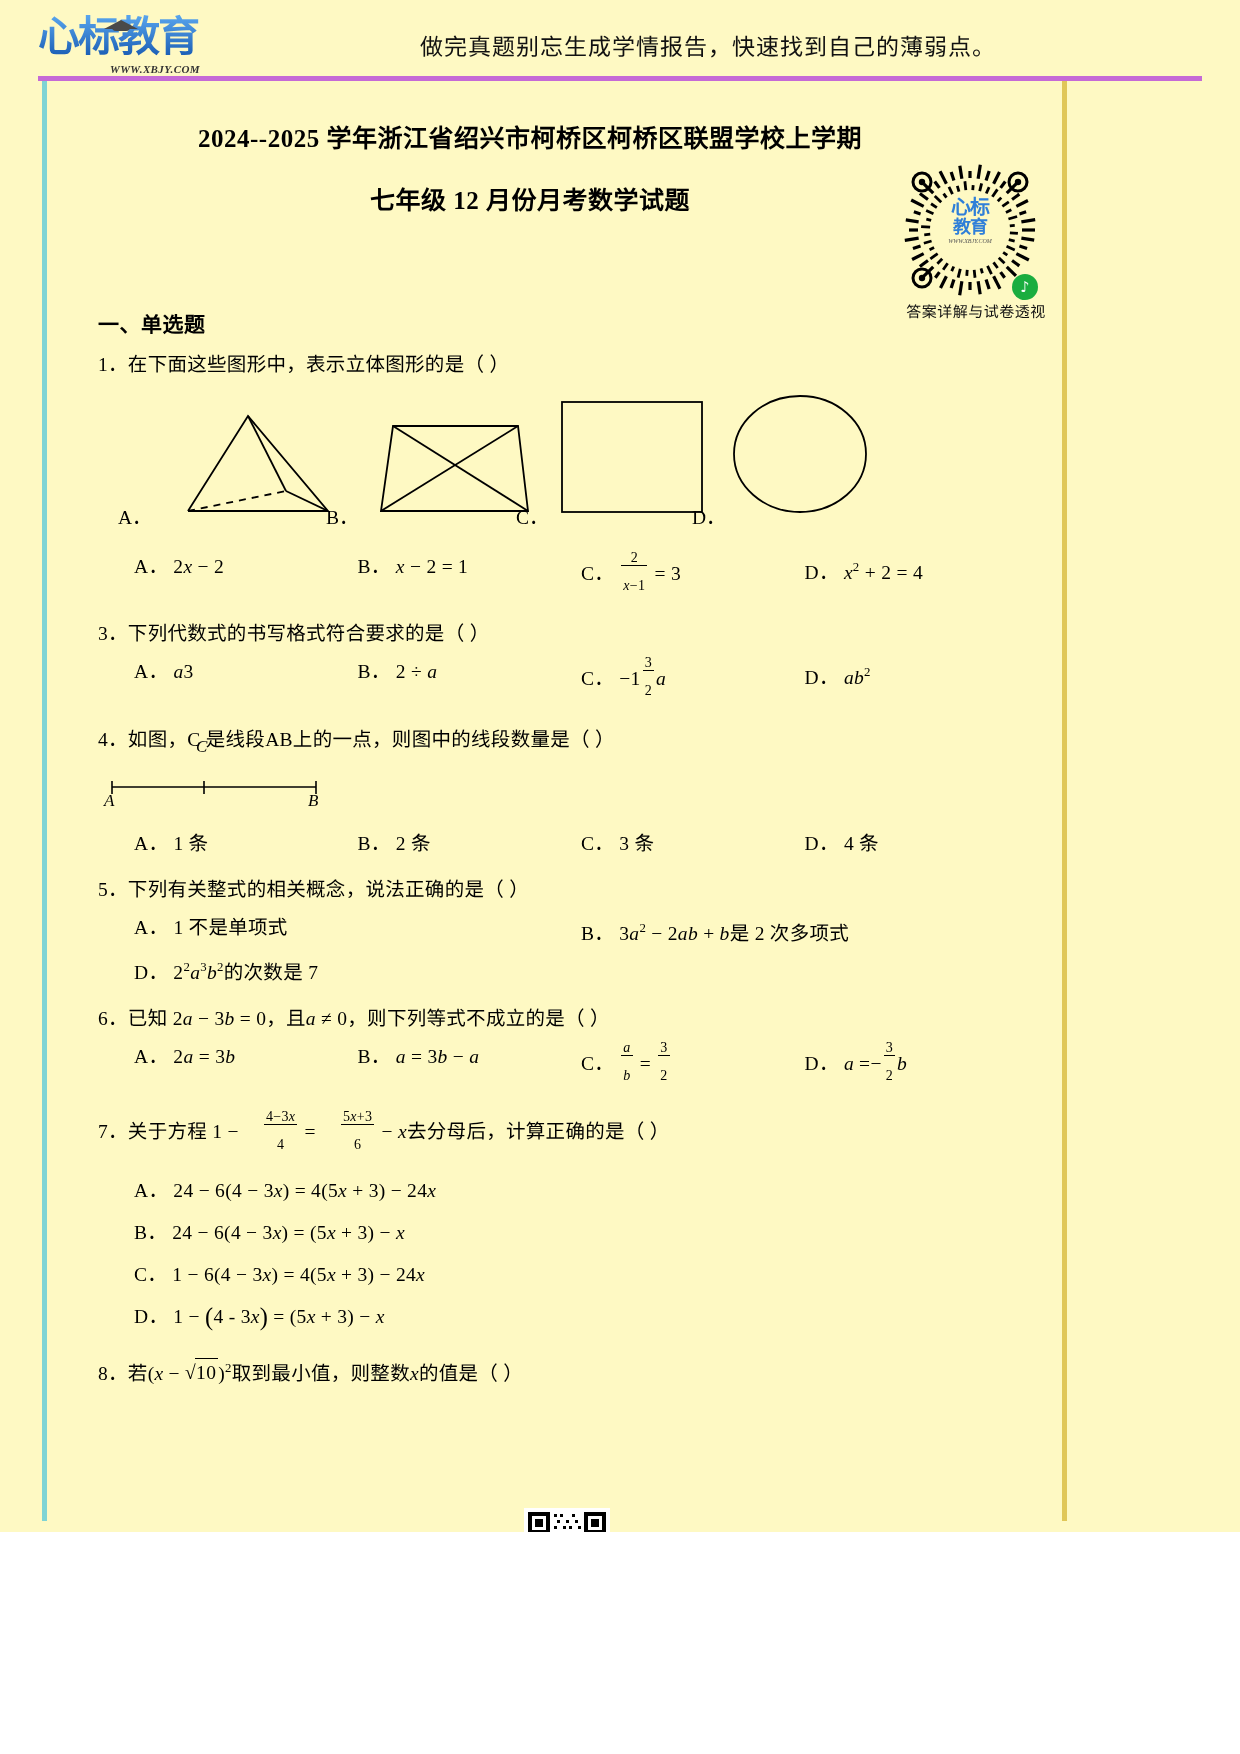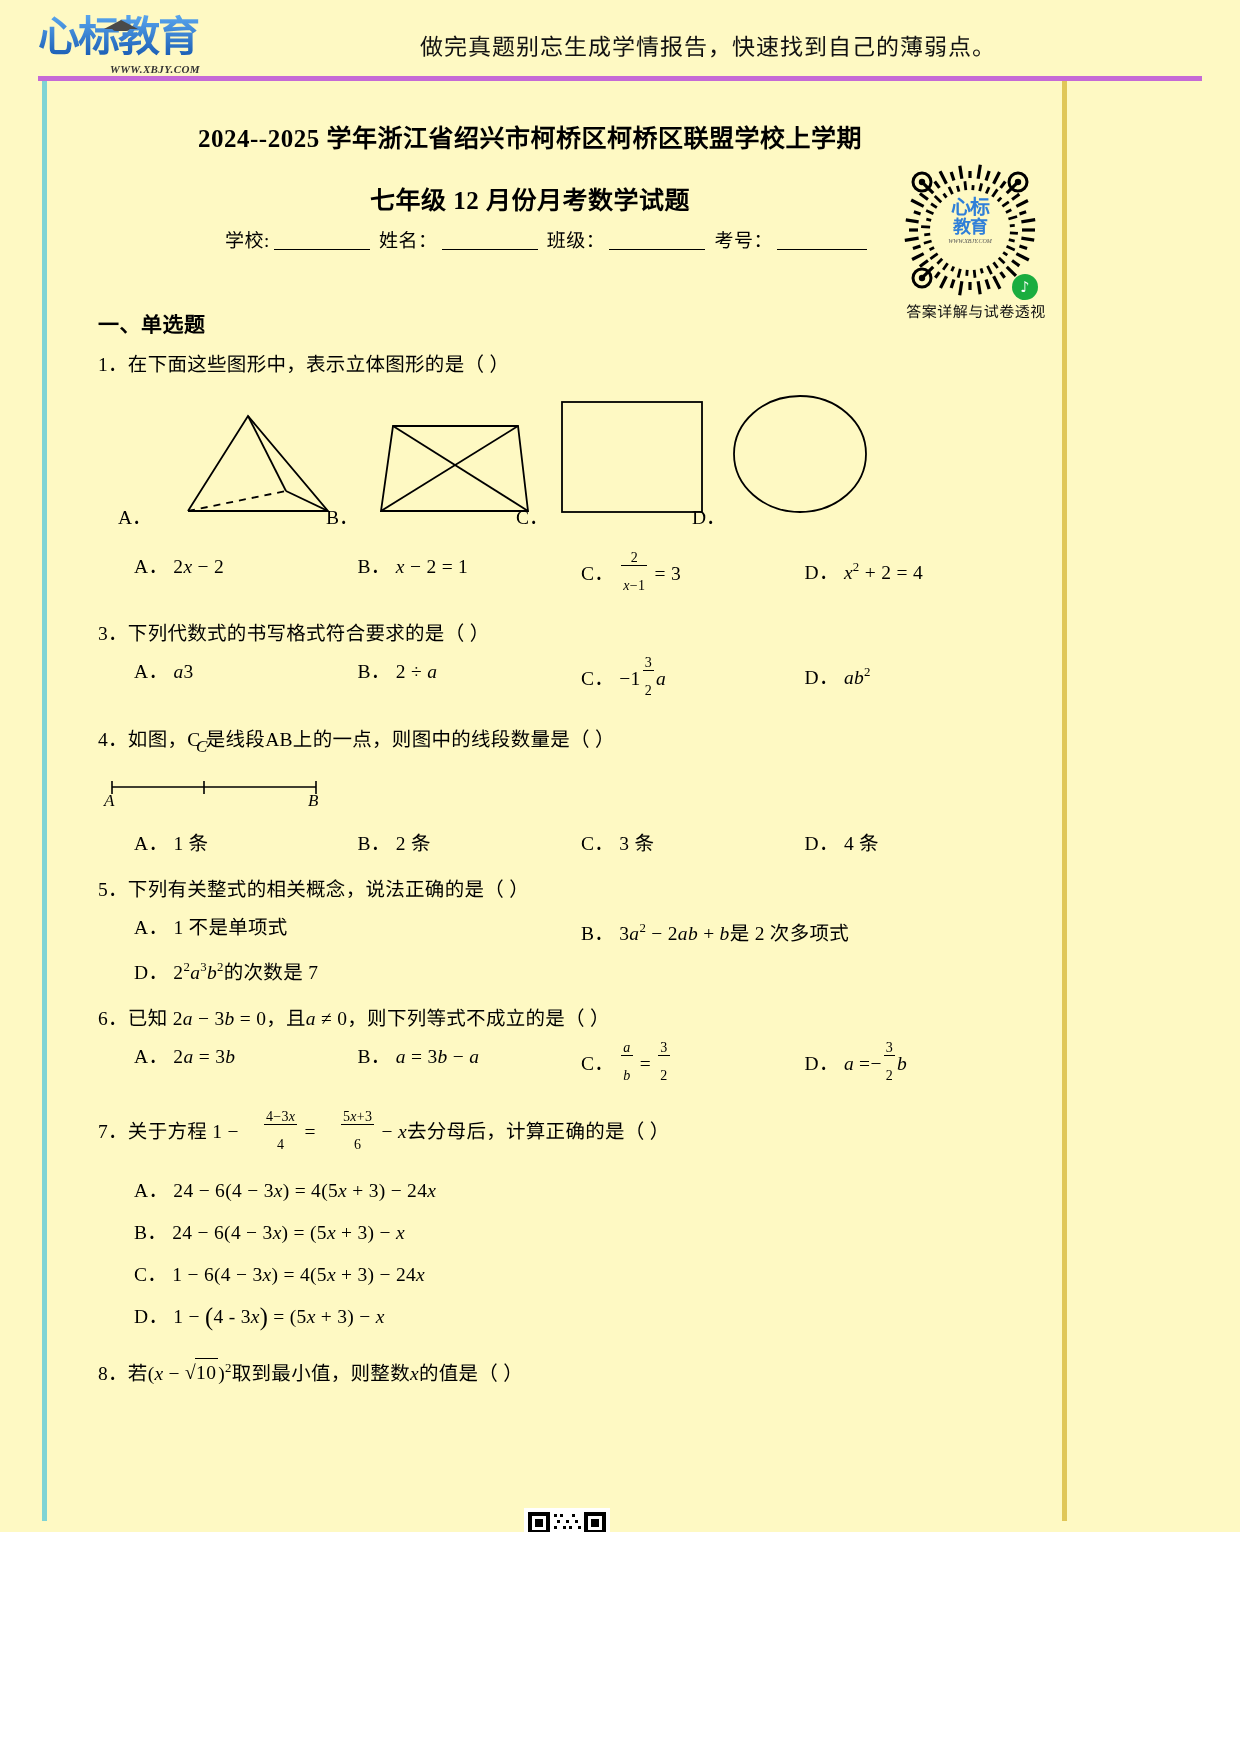--- a/index.html
+++ b/index.html
@@ -321,26 +321,20 @@
     <div class="header-slogan">做完真题别忘生成学情报告，快速找到自己的薄弱点。</div>
   </div>
 
   <div class="rule-top"></div>
   <div class="rule-left"></div>
   <div class="rule-right"></div>
 
   <div class="exam-title-1">2024--2025 学年浙江省绍兴市柯桥区柯桥区联盟学校上学期</div>
   <div class="exam-title-2">七年级 12 月份月考数学试题</div>
 
-  <div class="fill-line">
-    <span>学校:</span><span class="u"></span>
-    <span>姓名：</span><span class="u"></span>
-    <span>班级：</span><span class="u"></span>
-    <span>考号：</span><span class="u short"></span>
-  </div>
 
   <div class="qr-wrap">
     <svg class="qr-ring" viewBox="0 0 140 140">
       <g stroke="#000" stroke-width="2.6" stroke-linecap="butt" fill="none">
         <g id="rays"></g>
       </g>
 
       <g fill="#000">
 
         <g transform="translate(70,70)">

